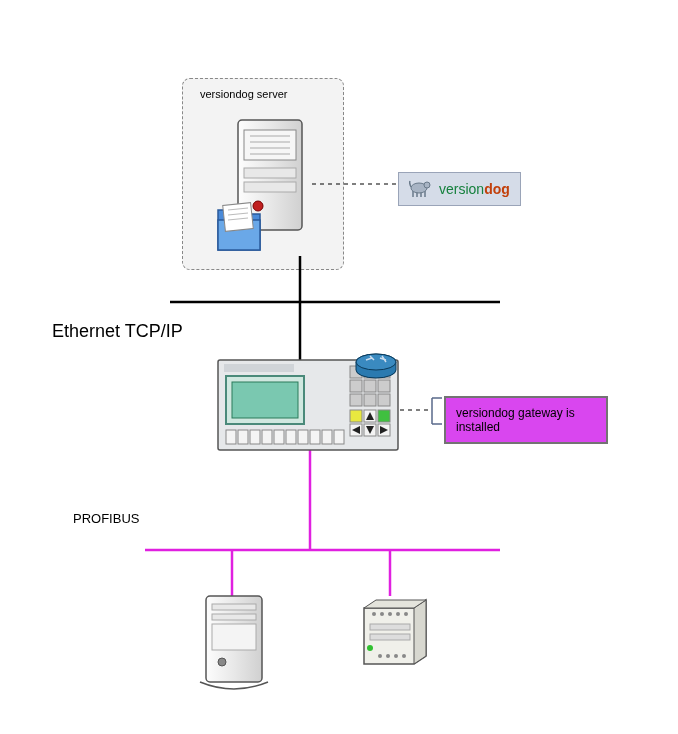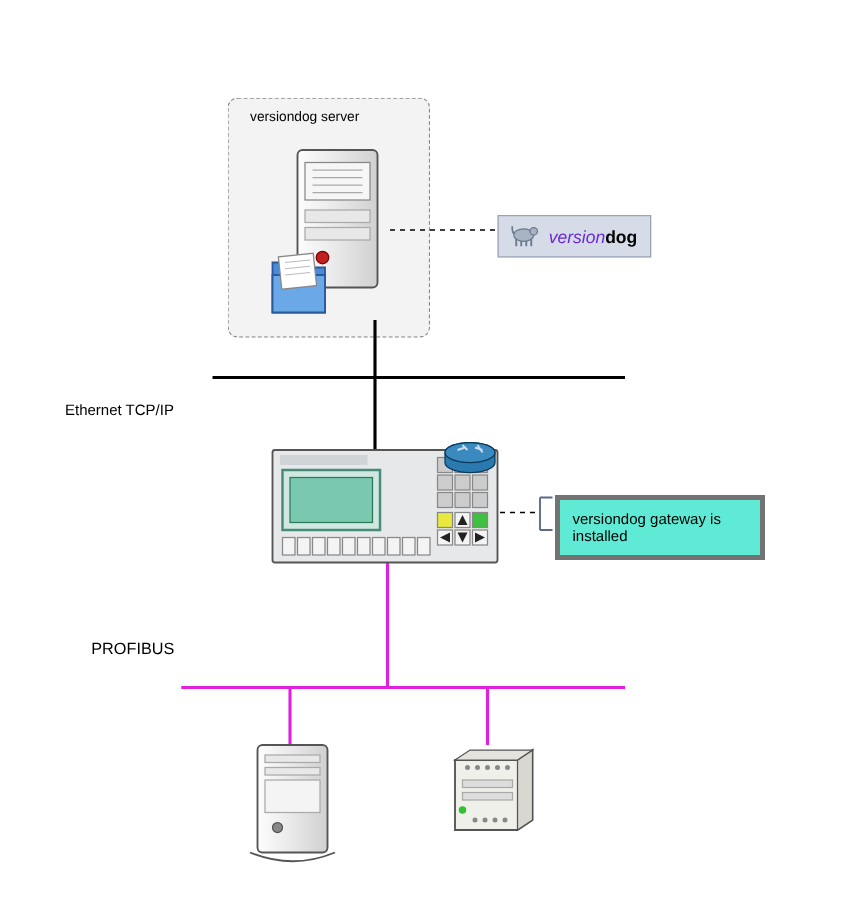--- a/index.html
+++ b/index.html
@@ -12,22 +12,22 @@
     color: #000;
     background: #fff;
     position: relative;
   }
   .label {
     position: absolute;
     white-space: nowrap;
   }
   .callout-box {
     position: absolute;
-    background: #5eead4;
-    border: 4px solid #737373;
+    background: #d946ef;
+    border: 2px solid #737373;
     padding: 8px 10px;
     font-size: 12px;
     max-width: 140px;
   }
   .logo-box {
     position: absolute;
     background: #d5dce8;
     border: 1px solid #9aa4b8;
     padding: 6px 10px;
     font-size: 14px;
@@ -49,32 +49,32 @@
     pointer-events: none;
   }
 </style>
 </head>
 <body>
 
 <div class="dashed-box" style="left:182px; top:78px; width:160px; height:190px;"></div>
 
 <div class="label" style="left:200px; top:88px; font-size:11px;">versiondog server</div>
 
-<div class="label" style="left:52px; top:293px; font-size:12px;margin-top:28px;">Ethernet TCP/IP</div>
+<div class="label" style="left:52px; top:293px; font-size:18px;margin-top:28px;">Ethernet TCP/IP</div>
 
 <div class="label" style="left:73px; top:511px; font-size:13px;">PROFIBUS</div>
 
 <div class="logo-box" style="left:398px; top:172px;">
   <svg width="24" height="20" viewBox="0 0 24 20">
     <path d="M4 10 L4 18 M8 10 L8 18 M12 10 L12 18 M16 10 L16 18" stroke="#6a7a8a" stroke-width="1.5"></path>
     <ellipse cx="10" cy="9" rx="8" ry="5" fill="#a8b4c4" stroke="#6a7a8a" stroke-width="1"></ellipse>
     <circle cx="18" cy="6" r="3" fill="#a8b4c4" stroke="#6a7a8a" stroke-width="1"></circle>
     <path d="M2 8 Q0 4 1 2" stroke="#6a7a8a" stroke-width="1.5" fill="none"></path>
   </svg>
-  <span><span style="color:#6d28d9;font-style:italic;">version</span><span style="color:#000000;font-weight:bold;">dog</span></span>
+  <span><span style="color:#15803d;">version</span><span style="color:#c2410c;font-weight:bold;">dog</span></span>
 </div>
 
 <div class="callout-box" style="left:444px; top:396px;">
   <span>versiondog gateway is installed</span>
 </div>
 
 <svg class="overlay">
 
   <line x1="170" y1="302" x2="500" y2="302" stroke="#000" stroke-width="2.5"></line>
 

